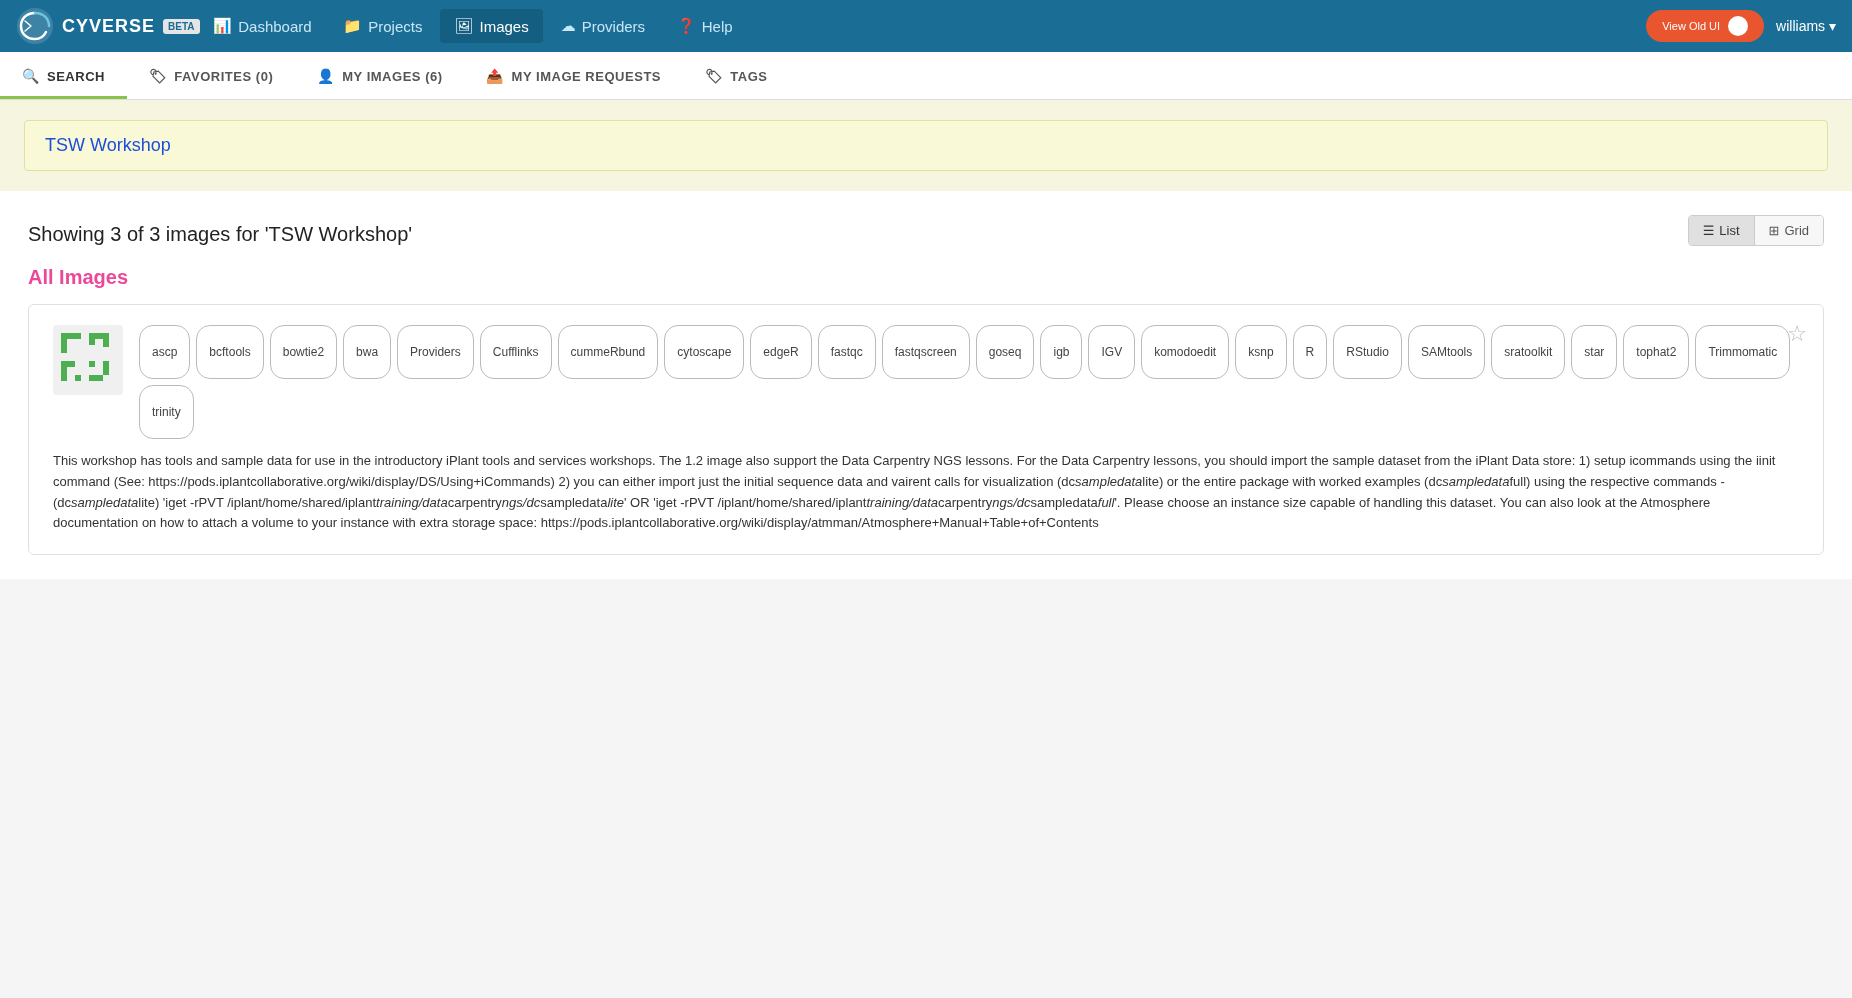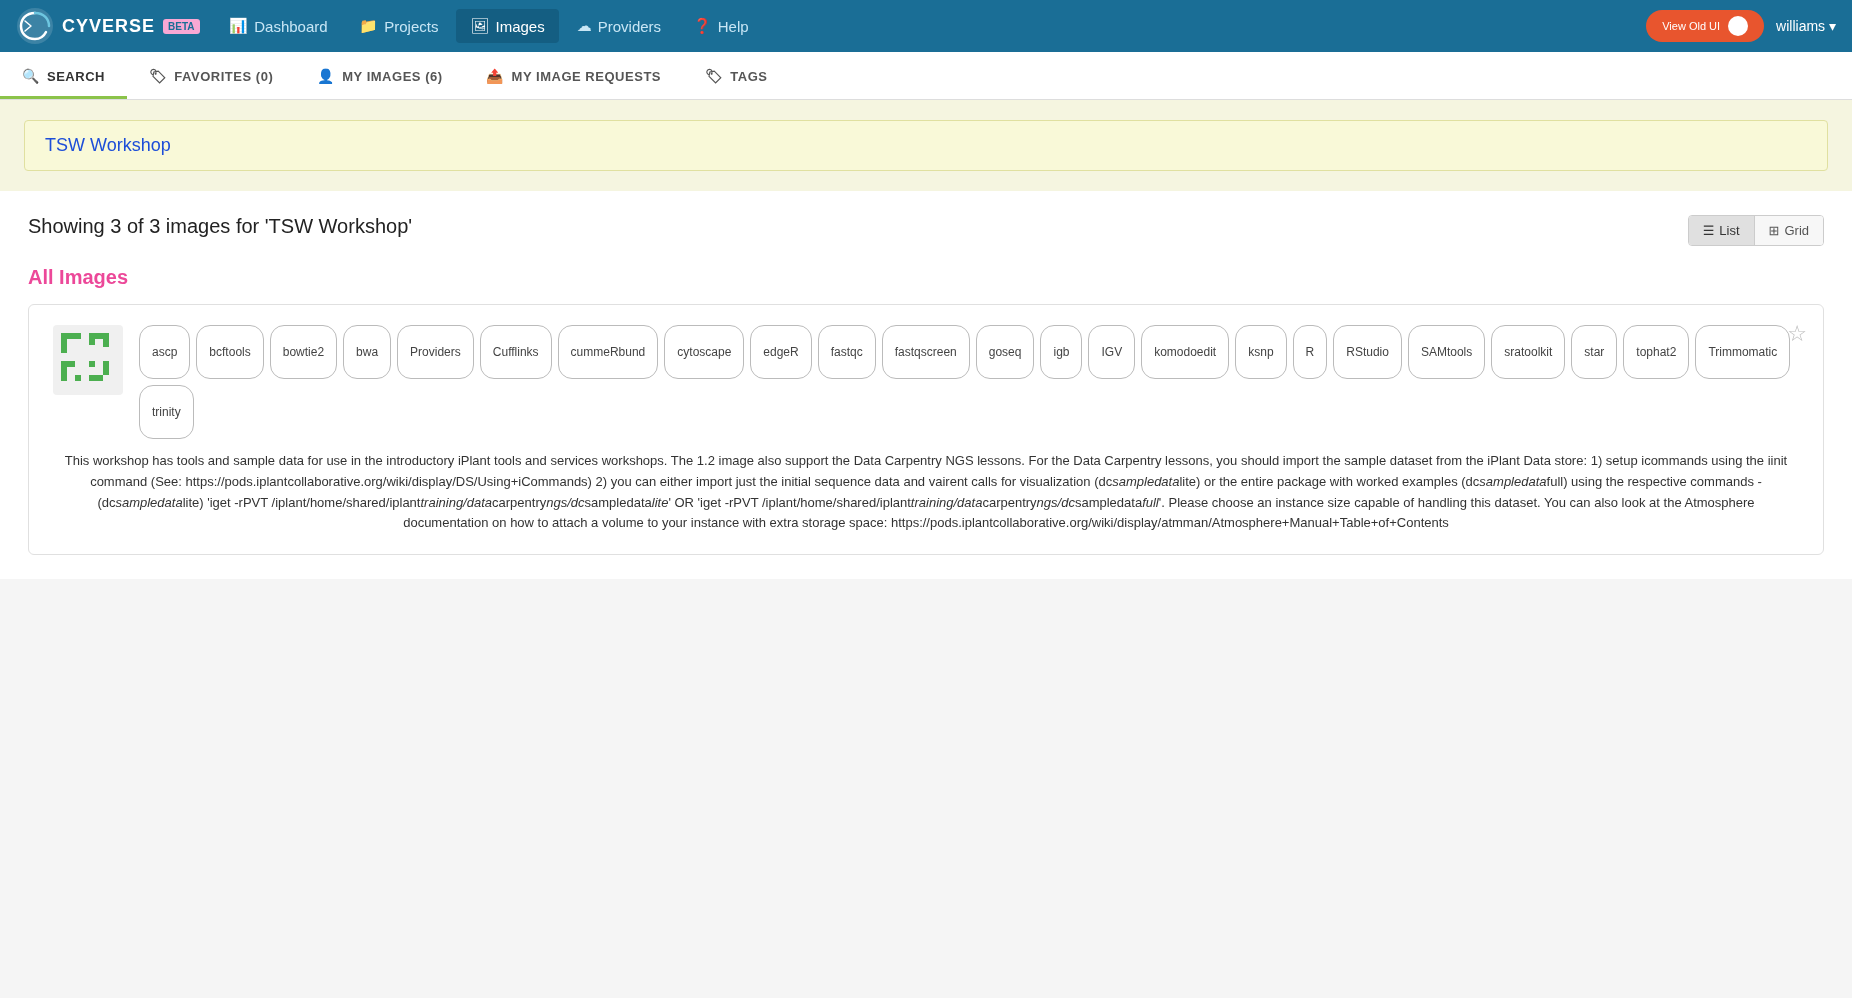--- a/index.html
+++ b/index.html
@@ -11,28 +11,27 @@
       height: 52px;
       display: flex;
       align-items: center;
       padding: 0 16px;
       gap: 0;
     }
     .navbar-brand {
       display: flex;
       align-items: center;
       gap: 8px;
-      margin-right: 16px;
     }
     .brand-logo {
       width: 38px;
       height: 38px;
     }
     .brand-beta {
-      background: #f9a8d4;
+      background: #e5e5e5;
       color: #1a6e96;
       font-size: 10px;
       font-weight: bold;
       border-radius: 3px;
       padding: 2px 5px;
     }
     .nav-items {
       display: flex;
       align-items: center;
       flex: 1;
@@ -122,21 +121,21 @@
     }
 
     
     .main-content {
       background: #fff;
       padding: 24px 28px;
     }
     .results-header {
       display: flex;
       justify-content: space-between;
-      align-items: flex-start;
+      align-items: flex-end;
       margin-bottom: 20px;
     }
     .results-title {
       font-size: 20px;
       font-weight: normal;
       color: #222;
     }
     .view-toggle {
       display: flex;
       gap: 0;
@@ -222,21 +221,20 @@
       border: none;
       cursor: pointer;
       font-size: 22px;
       color: #bbb;
     }
     .card-description {
       font-size: 13px;
       line-height: 1.6;
       color: #333;
       margin-top: 12px;
-      text-align: center;
     }
     .card-description em { font-style: italic; }
   </style>
 </head>
 <body>
 
 <nav class="navbar">
   <div class="navbar-brand">
 
     <svg class="brand-logo" viewBox="0 0 38 38" fill="none" xmlns="http://www.w3.org/2000/svg">

